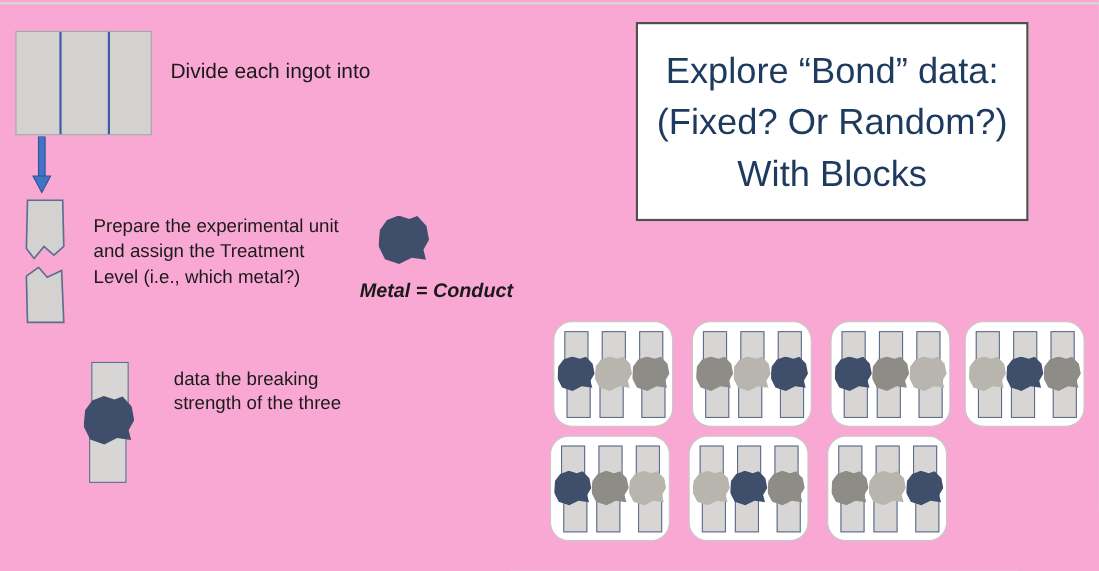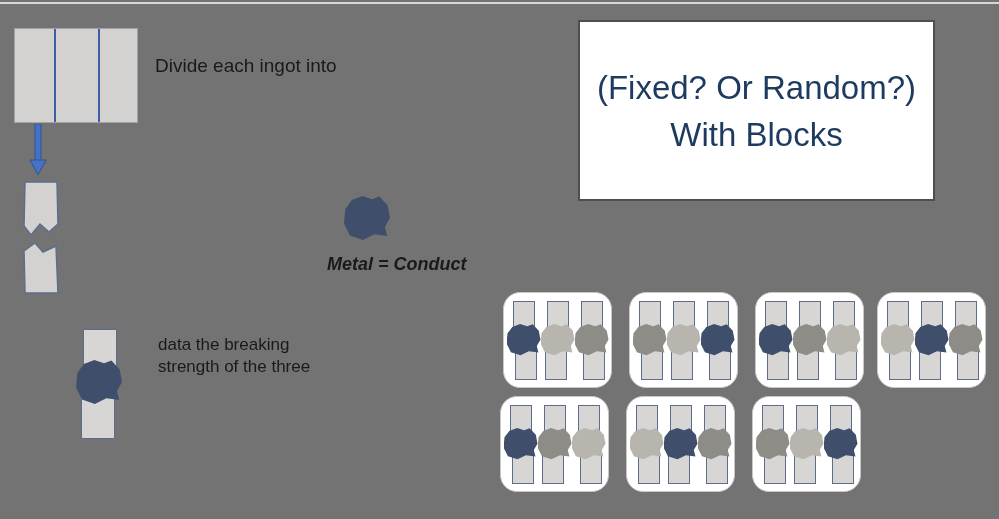--- a/index.html
+++ b/index.html
@@ -1,21 +1,21 @@
 <!DOCTYPE html>
 <html style="--navy: #3f4e6b; --light: #b8b5ae; --medium: #8e8c86; --bar-fill: #d7d6d4; --bar-border: #5c6d8e; --ingot-fill: #d3d2d0; --ingot-border: #a3a3a3; --divider-blue: #3f5ea9; --arrow-blue: #4472c4; --arrow-edge: #2f5496; --block-border: #c8c8c8; --title-text: #1d3a5f; --title-border: #4f4f4f; --text: #1a1a1a; --hairline: #d7d7d7;"><head>
 <meta charset="utf-8">
 <style>
   * { box-sizing: border-box; margin: 0; padding: 0; }
   html, body { background: #fff; }
   body { font-family: "Liberation Sans", sans-serif; }
   .slide {
     position: relative;
     width: 999px; height: 519px;
-    background: #737373;
+    background: #f9a8d4;
     overflow: hidden;
   }
   .hairline {
     position: absolute; left: 0; top: 2px;
     width: 999px; height: 2px;
     background: var(--hairline);
   }
   
   .ingot {
     position: absolute; left: 14px; top: 28px;
@@ -125,35 +125,41 @@
   <div class="txt txt-divide">
       <div class="ln">Divide each ingot into</div>
     </div>
 
   <svg class="piece piece-top" width="38" height="58" viewBox="0 0 38 58">
     <polygon points="3,1 35,1 36,43 27,51 18,43 9,54 2,45" fill="var(--ingot-fill)" stroke="var(--bar-border)" stroke-width="1.5"></polygon>
   </svg>
   <svg class="piece piece-bottom" width="38" height="53" viewBox="0 0 38 53">
     <polygon points="2,9 13,1 21,10 34,4 36,51 3,51" fill="var(--ingot-fill)" stroke="var(--bar-border)" stroke-width="1.5"></polygon>
   </svg>
+  <div class="txt txt-prepare">
+      <div class="ln">Prepare the experimental unit</div>
+      <div class="ln">and assign the Treatment</div>
+      <div class="ln">Level (i.e., which metal?)</div>
+    </div>
   <div class="blob sample-blob"></div>
   <div class="metal-label">Metal = Conduct</div>
 
   <div class="conduct-bar">
     <div class="half top"></div>
     <div class="half bot"></div>
     <div class="blob"></div>
   </div>
   <div class="txt txt-conduct">
       <div class="ln">data the breaking</div>
       <div class="ln">strength of the three</div>
     </div>
 
   <div class="title-box">
     <div class="title-text">
+        <div class="ln">Explore “Bond” data:</div>
         <div class="ln">(Fixed? Or Random?)</div>
         <div class="ln">With Blocks</div>
       </div>
   </div>
 
   <div class="blocks-layer">
       <div class="block" style="left: 503px; top: 292px;">
         <div class="bar-wrap">
           <div class="bar-half bh-top"></div>
           <div class="bar-half bh-bot" style="transform: translateX(2px);"></div>

